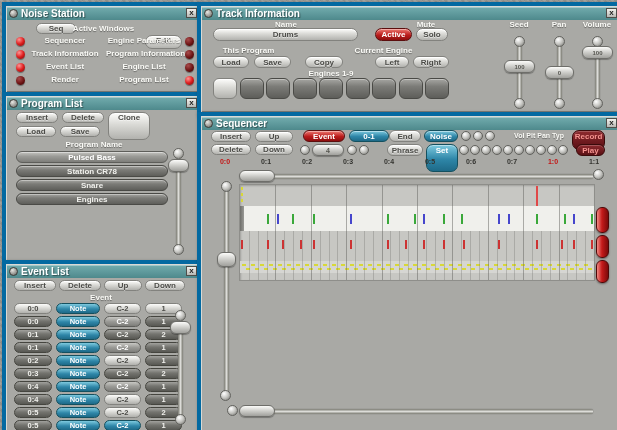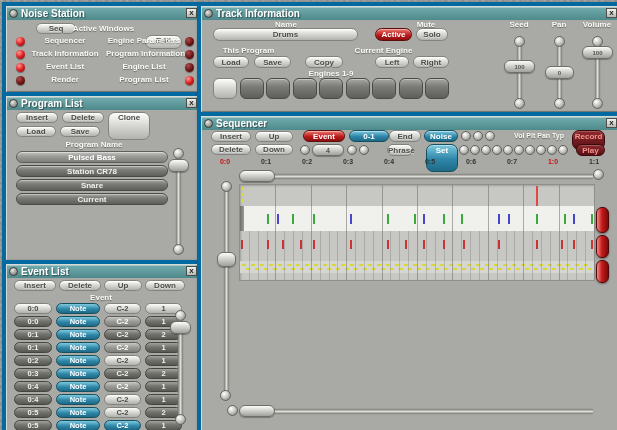--- a/index.html
+++ b/index.html
@@ -108,21 +108,21 @@
   <div class="btn light" style="left:10px;top:16px;width:42px;height:11px;line-height:10px;">Insert</div>
   <div class="btn light" style="left:56px;top:16px;width:42px;height:11px;line-height:10px;">Delete</div>
   <div class="btn light" style="left:102px;top:16px;width:42px;height:28px;line-height:10px;">Clone</div>
   <div class="btn light" style="left:10px;top:30px;width:40px;height:11px;line-height:10px;">Load</div>
   <div class="btn light" style="left:54px;top:30px;width:40px;height:11px;line-height:10px;">Save</div>
   <div class="label" style="left:30px;top:44px;width:116px;">Program Name</div>
   <div id="pl-items">
       <div class="btn med" style="left: 10px; top: 55px; width: 152px; height: 12px; line-height: 11px;">Pulsed Bass</div>
       <div class="btn dark" style="left: 10px; top: 69px; width: 152px; height: 12px; line-height: 11px;">Station CR78</div>
       <div class="btn dark" style="left: 10px; top: 83px; width: 152px; height: 12px; line-height: 11px;">Snare</div>
-      <div class="btn dark" style="left: 10px; top: 97px; width: 152px; height: 12px; line-height: 11px;">Current</div>
+      <div class="btn dark" style="left: 10px; top: 97px; width: 152px; height: 12px; line-height: 11px;">Engines</div>
     </div>
   <div class="trackv" style="left:170px;top:58px;height:98px;"></div>
   <div class="knob" style="left:167px;top:52px;width:11px;height:11px;"></div>
   <div class="handle" style="left:162px;top:63px;width:21px;height:13px;line-height:12px;"></div>
   <div class="knob" style="left:167px;top:148px;width:11px;height:11px;"></div>
 </div>
 
 <div class="window" style="left:2px;top:260px;width:193px;height:168px;">
   <div class="titlebar">
     <span class="titleicon"></span>
@@ -246,21 +246,21 @@
 
   <div class="btn red" style="left:102px;top:14px;width:42px;height:12px;line-height:11px;">Event</div>
   <div class="btn blue" style="left:148px;top:14px;width:40px;height:12px;line-height:11px;">0-1</div>
   <div class="knob" style="left:99px;top:29px;width:10px;height:10px;"></div>
   <div class="handle" style="left:111px;top:28px;width:32px;height:12px;line-height:11px;font-size:7px;">4</div>
   <div class="knob" style="left:146px;top:29px;width:10px;height:10px;"></div>
   <div class="knob" style="left:158px;top:29px;width:10px;height:10px;"></div>
 
   <div class="btn light" style="left:188px;top:14px;width:32px;height:12px;line-height:11px;">End</div>
   <div class="btn blue" style="left:223px;top:14px;width:34px;height:12px;line-height:11px;">Noise</div>
-  <div class="btn light" style="left:186px;top:28px;width:26px;height:12px;line-height:11px;">Phrase</div>
+  <div class="btn light" style="left:186px;top:28px;width:36px;height:12px;line-height:11px;">Phrase</div>
   <div class="btn blue" style="left:225px;top:28px;width:32px;height:28px;line-height:11px;">Set</div>
 
   <div id="seq-knobs-row1">
       <div class="knob" style="left: 260px; top: 15px; width: 10px; height: 10px;"></div>
       <div class="knob" style="left: 272px; top: 15px; width: 10px; height: 10px;"></div>
       <div class="knob" style="left: 284px; top: 15px; width: 10px; height: 10px;"></div>
     </div>
   <div class="label" style="left:305px;top:16px;width:66px;font-size:7px;">Vol Pit Pan Typ</div>
   <div class="btn darkred" style="left:371px;top:14px;width:33px;height:20px;line-height:11px;">Record</div>
   <div id="seq-knobs-row2">

